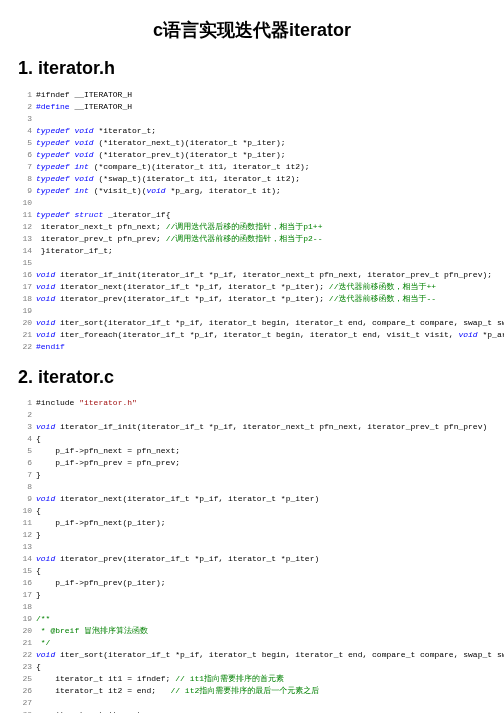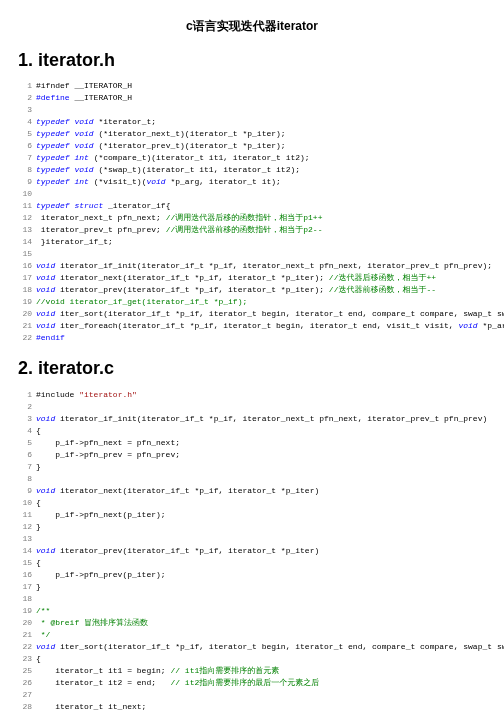--- a/index.html
+++ b/index.html
@@ -7,21 +7,21 @@
     font-size: 9px;
     margin: 0;
     padding: 12px 18px;
     background: #fff;
     color: #000;
     width: 504px;
     box-sizing: border-box;
     line-height: 1.35;
   }
   h1.main-title {
-    font-size: 12px;
+    font-size: 18px;
     text-align: center;
     margin: 6px 0 14px 0;
     font-weight: bold;
   }
   h2.section {
     font-size: 18px;
     font-weight: bold;
     margin: 12px 0 8px 0;
   }
   .code-block {
@@ -64,23 +64,23 @@
     <div class="code-line"><span class="ln">7</span><span><span class="kw">typedef</span><span class="tx"> </span><span class="kw">int</span><span class="tx"> (*compare_t)(iterator_t it1, iterator_t it2);</span></span></div>
     <div class="code-line"><span class="ln">8</span><span><span class="kw">typedef</span><span class="tx"> </span><span class="kw">void</span><span class="tx"> (*swap_t)(iterator_t it1, iterator_t it2);</span></span></div>
     <div class="code-line"><span class="ln">9</span><span><span class="kw">typedef</span><span class="tx"> </span><span class="kw">int</span><span class="tx"> (*visit_t)(</span><span class="kw">void</span><span class="tx"> *p_arg, iterator_t it);</span></span></div>
     <div class="code-line"><span class="ln">10</span><span></span></div>
     <div class="code-line"><span class="ln">11</span><span><span class="kw">typedef</span><span class="tx"> </span><span class="kw">struct</span><span class="tx"> _iterator_if{</span></span></div>
     <div class="code-line"><span class="ln">12</span><span><span class="tx"> iterator_next_t pfn_next; </span><span class="cm">//调用迭代器后移的函数指针，相当于p1++</span></span></div>
     <div class="code-line"><span class="ln">13</span><span><span class="tx"> iterator_prev_t pfn_prev; </span><span class="cm">//调用迭代器前移的函数指针，相当于p2--</span></span></div>
     <div class="code-line"><span class="ln">14</span><span><span class="tx"> }iterator_if_t;</span></span></div>
     <div class="code-line"><span class="ln">15</span><span></span></div>
     <div class="code-line"><span class="ln">16</span><span><span class="kw">void</span><span class="tx"> iterator_if_init(iterator_if_t *p_if, iterator_next_t pfn_next, iterator_prev_t pfn_prev);</span></span></div>
-    <div class="code-line"><span class="ln">17</span><span><span class="kw">void</span><span class="tx"> iterator_next(iterator_if_t *p_if, iterator_t *p_iter); </span><span class="cm">//迭代器后移函数，相当于++</span></span></div>
+    <div class="code-line"><span class="ln">17</span><span><span class="kw">void</span><span class="tx"> iterator_next(iterator_if_t *p_if, iterator_t *p_iter); </span><span class="cm">//迭代器前移函数，相当于++</span></span></div>
     <div class="code-line"><span class="ln">18</span><span><span class="kw">void</span><span class="tx"> iterator_prev(iterator_if_t *p_if, iterator_t *p_iter); </span><span class="cm">//迭代器前移函数，相当于--</span></span></div>
-    <div class="code-line"><span class="ln">19</span><span><span class="cm">//void iterator_if_get(iterator_if_t *p_if);</span></span></div>
+    <div class="code-line"><span class="ln">19</span></div>
     <div class="code-line"><span class="ln">20</span><span><span class="kw">void</span><span class="tx"> iter_sort(iterator_if_t *p_if, iterator_t begin, iterator_t end, compare_t compare, swap_t swap);</span></span></div>
     <div class="code-line"><span class="ln">21</span><span><span class="kw">void</span><span class="tx"> iter_foreach(iterator_if_t *p_if, iterator_t begin, iterator_t end, visit_t visit, </span><span class="kw">void</span><span class="tx"> *p_arg);</span></span></div>
     <div class="code-line"><span class="ln">22</span><span><span class="pp">#endif</span></span></div>
   </div>
 
 <h2 class="section">2. iterator.c</h2>
 
 <div class="code-block" id="block-c">
     <div class="code-line"><span class="ln">1</span><span><span class="tx">#include </span><span class="st">"iterator.h"</span></span></div>
     <div class="code-line"><span class="ln">2</span><span></span></div>
@@ -98,17 +98,17 @@
     <div class="code-line"><span class="ln">14</span><span><span class="kw">void</span><span class="tx"> iterator_prev(iterator_if_t *p_if, iterator_t *p_iter)</span></span></div>
     <div class="code-line"><span class="ln">15</span><span><span class="tx">{</span></span></div>
     <div class="code-line"><span class="ln">16</span><span><span class="tx">    p_if-&gt;pfn_prev(p_iter);</span></span></div>
     <div class="code-line"><span class="ln">17</span><span><span class="tx">}</span></span></div>
     <div class="code-line"><span class="ln">18</span><span></span></div>
     <div class="code-line"><span class="ln">19</span><span><span class="cm">/**</span></span></div>
     <div class="code-line"><span class="ln">20</span><span><span class="cm"> * @breif 冒泡排序算法函数</span></span></div>
     <div class="code-line"><span class="ln">21</span><span><span class="cm"> */</span></span></div>
     <div class="code-line"><span class="ln">22</span><span><span class="kw">void</span><span class="tx"> iter_sort(iterator_if_t *p_if, iterator_t begin, iterator_t end, compare_t compare, swap_t swap)</span></span></div>
     <div class="code-line"><span class="ln">23</span><span><span class="tx">{</span></span></div>
-    <div class="code-line"><span class="ln">25</span><span><span class="tx">    iterator_t it1 = begin; </span><span class="cm">// it1指向需要排序的首元素</span></span></div>
+    <div class="code-line"><span class="ln">25</span><span><span class="tx">    iterator_t it1 = ifndef; </span><span class="cm">// it1指向需要排序的首元素</span></span></div>
     <div class="code-line"><span class="ln">26</span><span><span class="tx">    iterator_t it2 = end;   </span><span class="cm">// it2指向需要排序的最后一个元素之后</span></span></div>
     <div class="code-line"><span class="ln">27</span><span></span></div>
     <div class="code-line"><span class="ln">28</span><span><span class="tx">    iterator_t it_next;</span></span></div>
   </div>
 
 </body></html>

